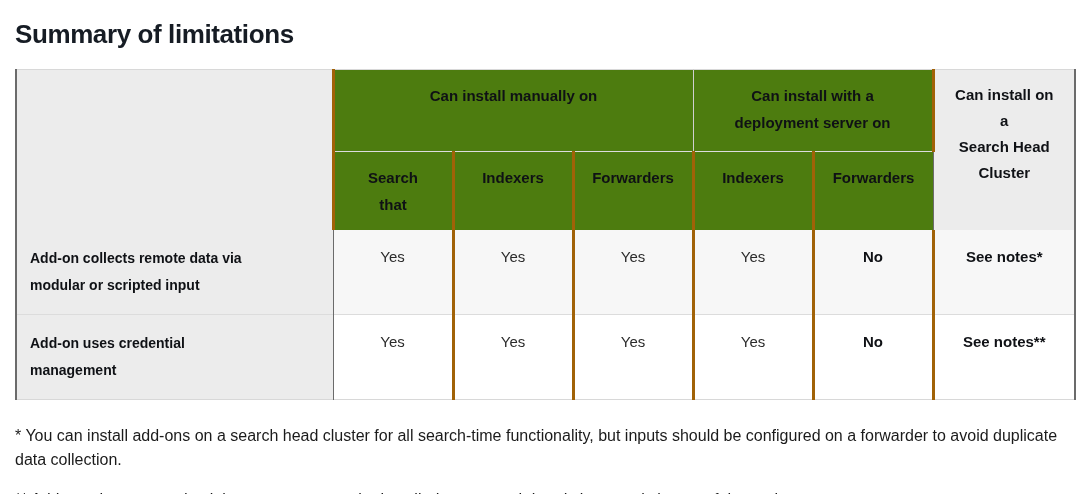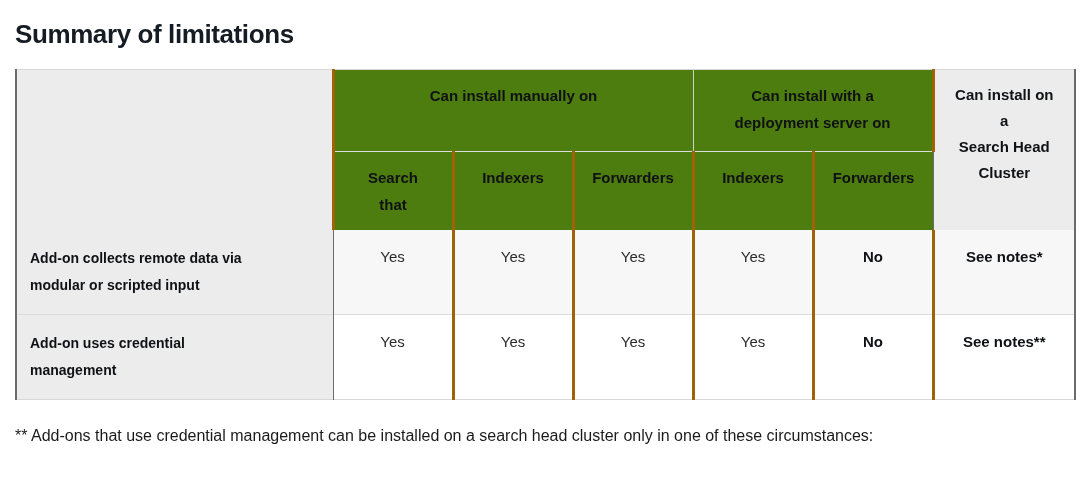--- a/index.html
+++ b/index.html
@@ -255,16 +255,17 @@
           </td>
           <td class="val strong last">
             <div class="pad">See notes**</div>
           </td>
         </tr>
       </tbody>
     </table>
   </div>
 
   <div class="notes">
+    <p class="note">* You can install add-ons on a search head cluster for all search-time functionality, but inputs should be configured on a forwarder to avoid duplicate data collection.</p>
     <p class="note">** Add-ons that use credential management can be installed on a search head cluster only in one of these circumstances:</p>
   </div>
 
 </div>
 
 </body></html>

